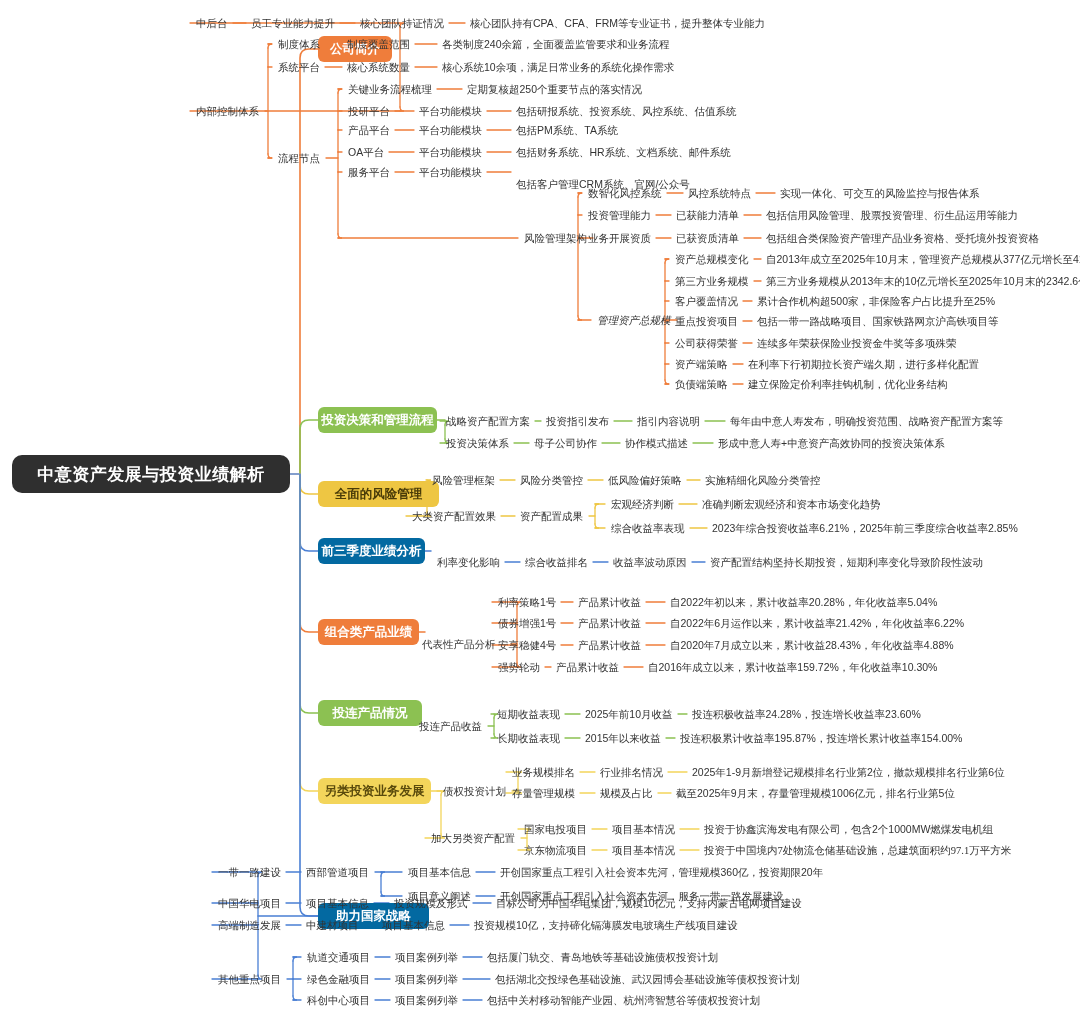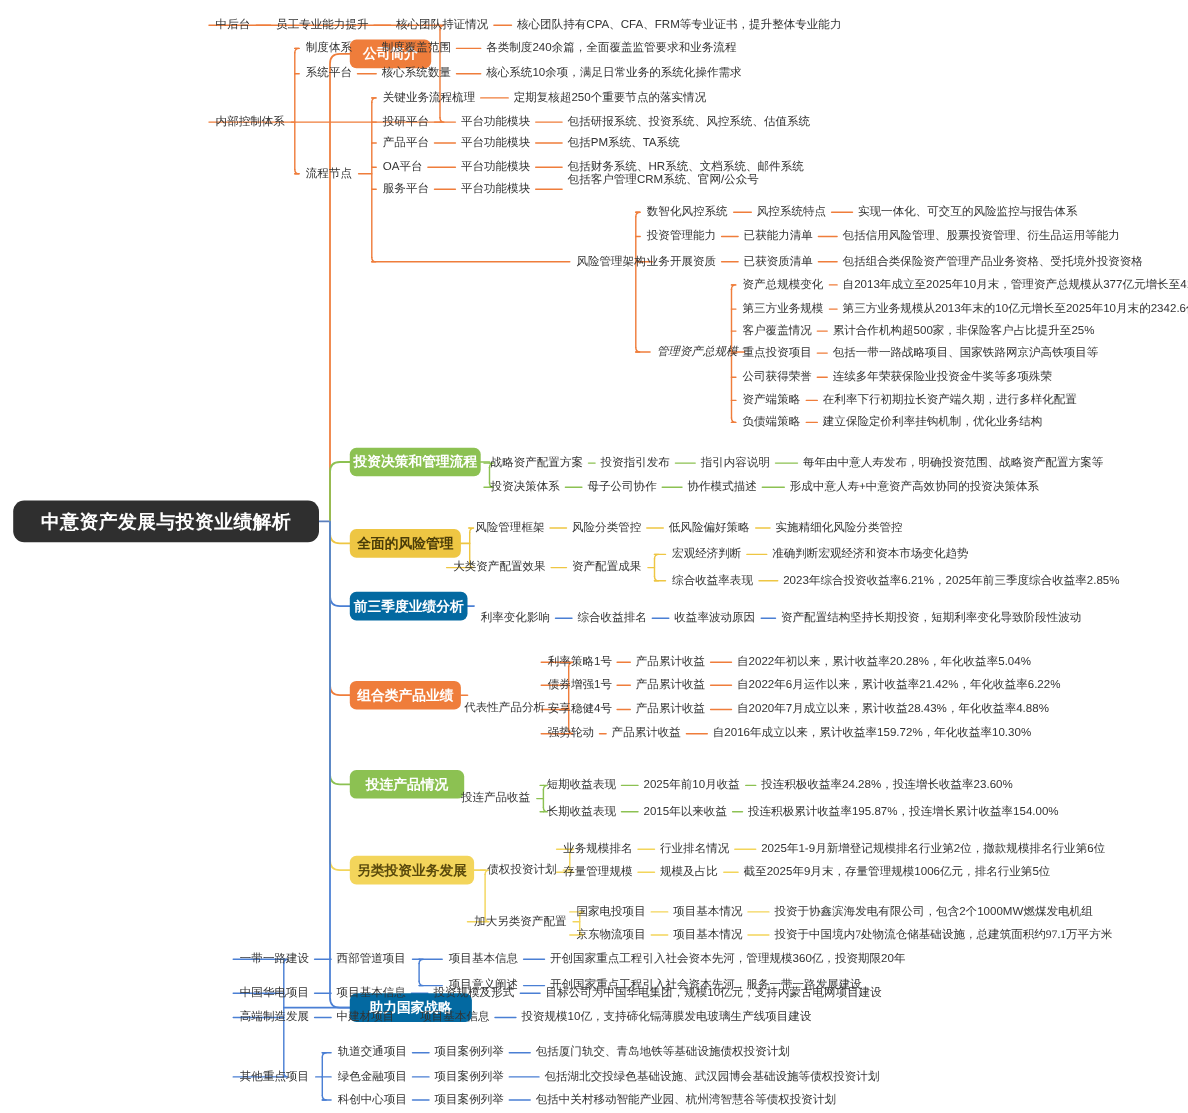--- a/index.html
+++ b/index.html
@@ -285,21 +285,21 @@
       <path d="M463,957 L482,957" stroke="#4a7fd4" stroke-width="1.3" fill="none" stroke-linecap="round"></path>
       <path d="M375,979 L390,979" stroke="#4a7fd4" stroke-width="1.3" fill="none" stroke-linecap="round"></path>
       <path d="M463,979 L490,979" stroke="#4a7fd4" stroke-width="1.3" fill="none" stroke-linecap="round"></path>
       <path d="M375,1000 L390,1000" stroke="#4a7fd4" stroke-width="1.3" fill="none" stroke-linecap="round"></path>
       <path d="M463,1000 L482,1000" stroke="#4a7fd4" stroke-width="1.3" fill="none" stroke-linecap="round"></path>
     </svg>
   <div class="root-node">中意资产发展与投资业绩解析</div>
   <div id="topics">
       <div class="topic orange" style="left: 318px; top: 36px; width: 74px;">公司简介</div>
       <div class="topic green" style="left: 318px; top: 407px; width: 119px;">投资决策和管理流程</div>
-      <div class="topic yellow" style="left: 318px; top: 481px; width: 101px;">全面的风险管理</div>
+      <div class="topic yellow" style="left: 318px; top: 481px; width: 121px;">全面的风险管理</div>
       <div class="topic blue" style="left: 318px; top: 538px; width: 107px;">前三季度业绩分析</div>
       <div class="topic orange" style="left: 318px; top: 619px; width: 101px;">组合类产品业绩</div>
       <div class="topic green" style="left: 318px; top: 700px; width: 104px;">投连产品情况</div>
       <div class="topic yellow2" style="left: 318px; top: 778px; width: 113px;">另类投资业务发展</div>
       <div class="topic blue" style="left: 318px; top: 903px; width: 111px;">助力国家战略</div>
     </div>
   <div id="nodes">
       <div class="node" style="left: 196px; top: 23px;">中后台</div>
       <div class="node" style="left: 251px; top: 23px;">员工专业能力提升</div>
       <div class="node" style="left: 360px; top: 23px;">核心团队持证情况</div>
@@ -318,21 +318,21 @@
       <div class="node" style="left: 419px; top: 111px;">平台功能模块</div>
       <div class="node" style="left: 516px; top: 111px;">包括研报系统、投资系统、风控系统、估值系统</div>
       <div class="node" style="left: 348px; top: 130px;">产品平台</div>
       <div class="node" style="left: 419px; top: 130px;">平台功能模块</div>
       <div class="node" style="left: 516px; top: 130px;">包括PM系统、TA系统</div>
       <div class="node" style="left: 348px; top: 152px;">OA平台</div>
       <div class="node" style="left: 419px; top: 152px;">平台功能模块</div>
       <div class="node" style="left: 516px; top: 152px;">包括财务系统、HR系统、文档系统、邮件系统</div>
       <div class="node" style="left: 348px; top: 172px;">服务平台</div>
       <div class="node" style="left: 419px; top: 172px;">平台功能模块</div>
-      <div class="node" style="left: 516px; top: 164px; text-align: right;">包括客户管理CRM系统、官网/公众号</div>
+      <div class="node" style="left: 516px; top: 184px; text-align: right;">包括客户管理CRM系统、官网/公众号</div>
       <div class="node" style="left: 524px; top: 238px;">风险管理架构</div>
       <div class="node" style="left: 588px; top: 193px;">数智化风控系统</div>
       <div class="node" style="left: 688px; top: 193px;">风控系统特点</div>
       <div class="node" style="left: 780px; top: 193px;">实现一体化、可交互的风险监控与报告体系</div>
       <div class="node" style="left: 588px; top: 215px;">投资管理能力</div>
       <div class="node" style="left: 676px; top: 215px;">已获能力清单</div>
       <div class="node" style="left: 766px; top: 215px;">包括信用风险管理、股票投资管理、衍生品运用等能力</div>
       <div class="node" style="left: 588px; top: 238px;">业务开展资质</div>
       <div class="node" style="left: 676px; top: 238px;">已获资质清单</div>
       <div class="node" style="left: 766px; top: 238px;">包括组合类保险资产管理产品业务资格、受托境外投资资格</div>

